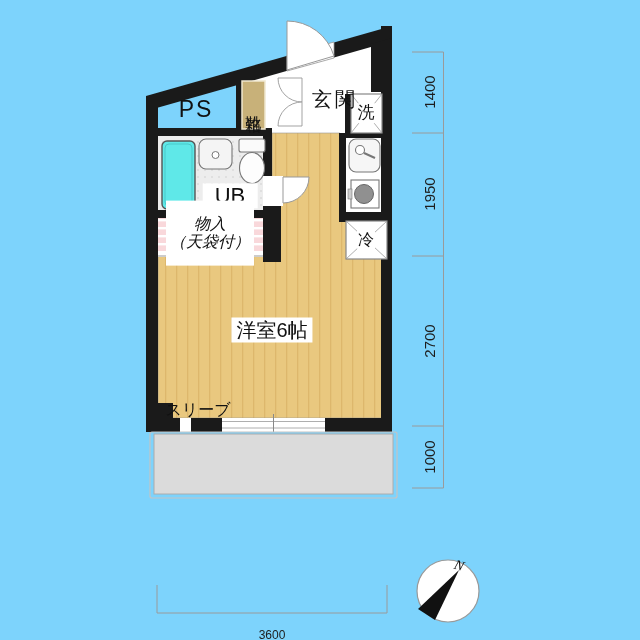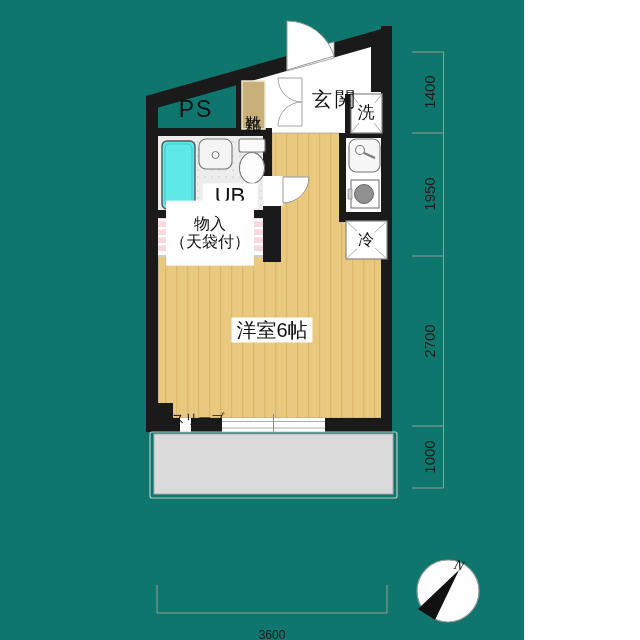--- a/index.html
+++ b/index.html
@@ -1,16 +1,16 @@
 <!DOCTYPE html>
 <html><head>
 <meta charset="utf-8">
 <style>
   html,body{margin:0;padding:0;background:#fff;}
-  .canvas{position:relative;width:524px;height:640px;background:#0f766e;overflow:hidden;
+  .canvas{position:relative;width:640px;height:640px;background:#7dd3fc;overflow:hidden;
           font-family:"Liberation Sans","DejaVu Sans",sans-serif;}
   .plan-svg{position:absolute;left:0;top:0;}
   .lbl{position:absolute;transform:translate(-50%,-50%);color:#111;white-space:nowrap;
        text-align:center;line-height:1.15;}
   .bg{background:#fff;padding:1px 5px;}
   .vert{writing-mode:vertical-rl;text-orientation:upright;letter-spacing:2px;}
   .dim{color:#1d1d1d;font-size:15px;}
   .dimv{transform:translate(-50%,-50%) rotate(-90deg);}
   .north-n{font-family:"Liberation Serif","DejaVu Serif",serif;font-style:italic;
            font-size:14px;transform:translate(-50%,-50%) rotate(18deg);}
@@ -154,32 +154,32 @@
 <div class="lbl" style="left:196px;top:109px;font-size:23px;letter-spacing:2px;">PS</div>
 
 <div class="lbl vert" style="left:253px;top:105px;font-size:16px;">靴箱</div>
 
 <div class="lbl" style="left:335px;top:99px;font-size:20px;letter-spacing:3px;">玄関</div>
 
 <div class="lbl" style="left:366px;top:113px;font-size:17px;background:#fff;padding:0 1px;">洗</div>
 
 <div class="lbl" style="left:230px;top:196px;font-size:22px;background:#fff;padding:0 12px;">UB</div>
 
-<div class="lbl" style="left:210px;top:233px;font-size:16px;background:#fff;padding:14px 4px;">
+<div class="lbl" style="left:210px;top:233px;font-size:16px;background:#fff;padding:14px 4px;font-style:italic;">
   <span style="display:block;">物入</span>
   <span style="display:block;">（天袋付）</span>
 </div>
 
 <div class="lbl" style="left:366px;top:240px;font-size:16px;background:#fff;padding:0 1px;">冷</div>
 
 <div class="lbl bg" style="left:272px;top:330px;font-size:20px;">
   <span style="display:block;">洋室6帖</span>
 </div>
 
-<div class="lbl" style="left:198px;top:419px;font-size:13px;">スリーブ</div>
+<div class="lbl" style="left:198px;top:410px;font-size:16px;">スリーブ</div>
 
 
 <div class="lbl dim dimv" style="left:430px;top:92px;">1400</div>
 <div class="lbl dim dimv" style="left:430px;top:194px;">1950</div>
 <div class="lbl dim dimv" style="left:430px;top:341px;">2700</div>
 <div class="lbl dim dimv" style="left:430px;top:457px;">1000</div>
 <div class="lbl dim" style="left:272px;top:602px;font-size:12px;margin-top:34px;">3600</div>
 
 <div class="lbl north-n" style="left:459px;top:566px;">N</div>
 

